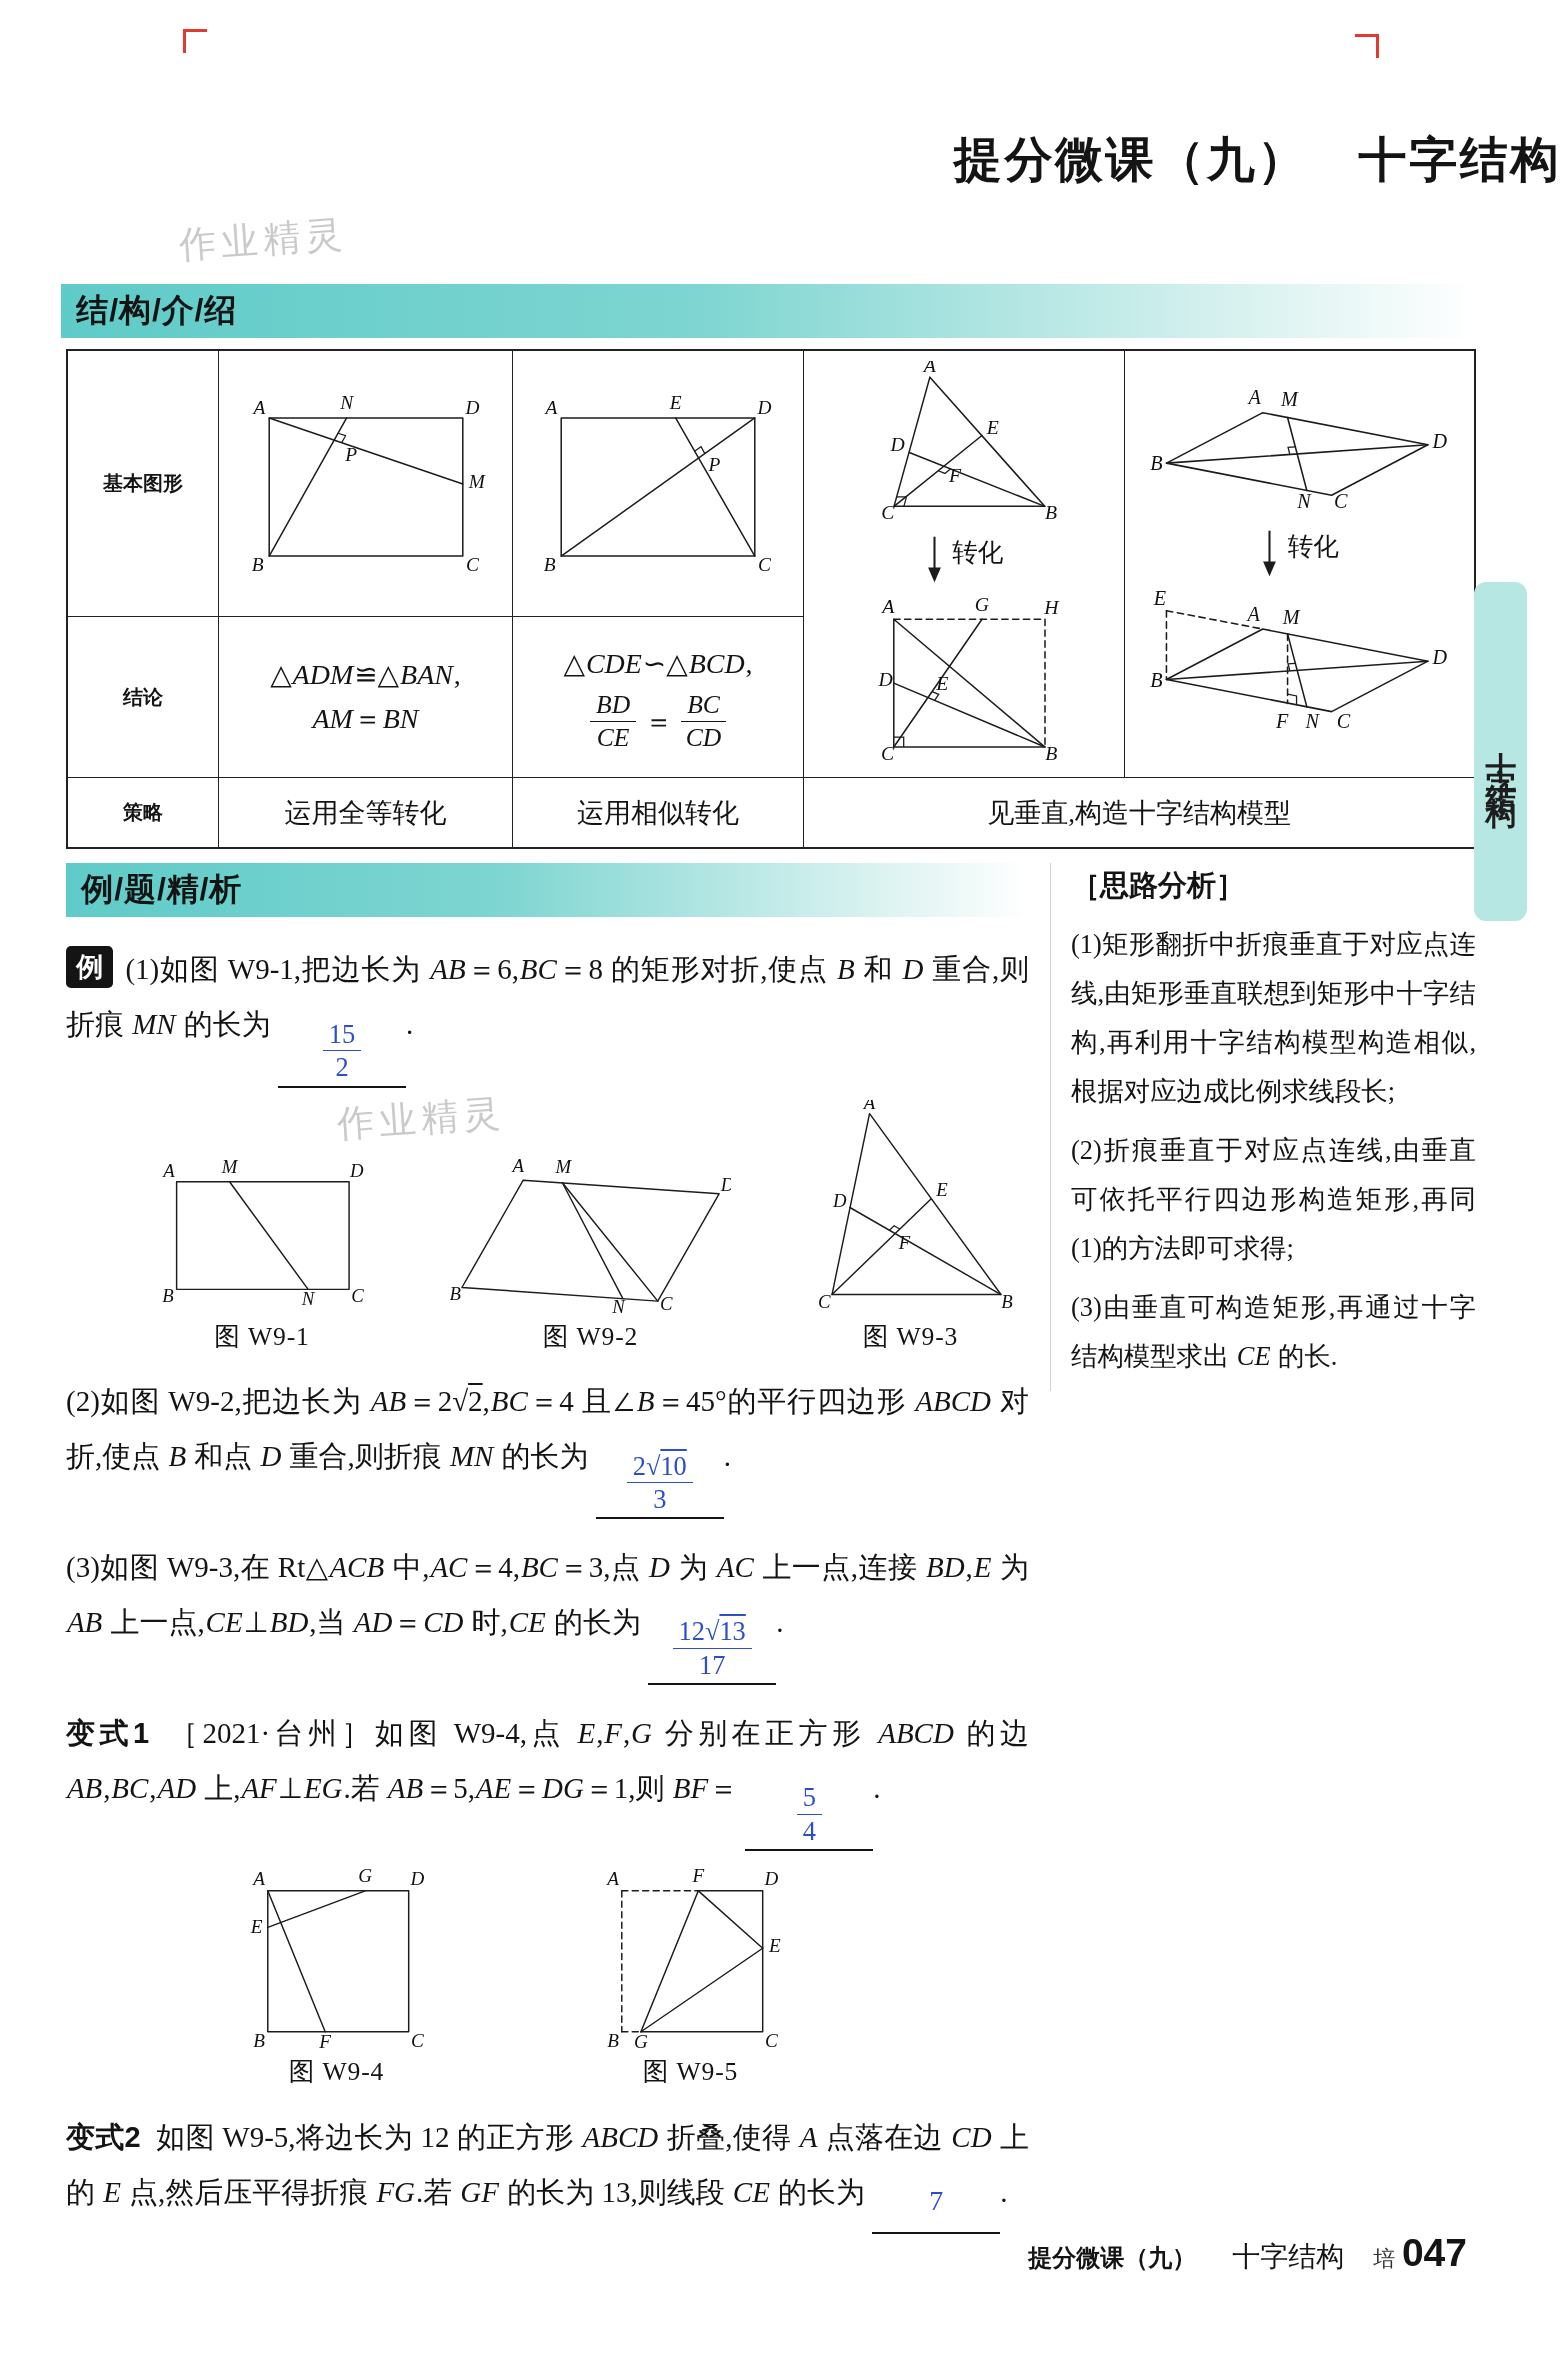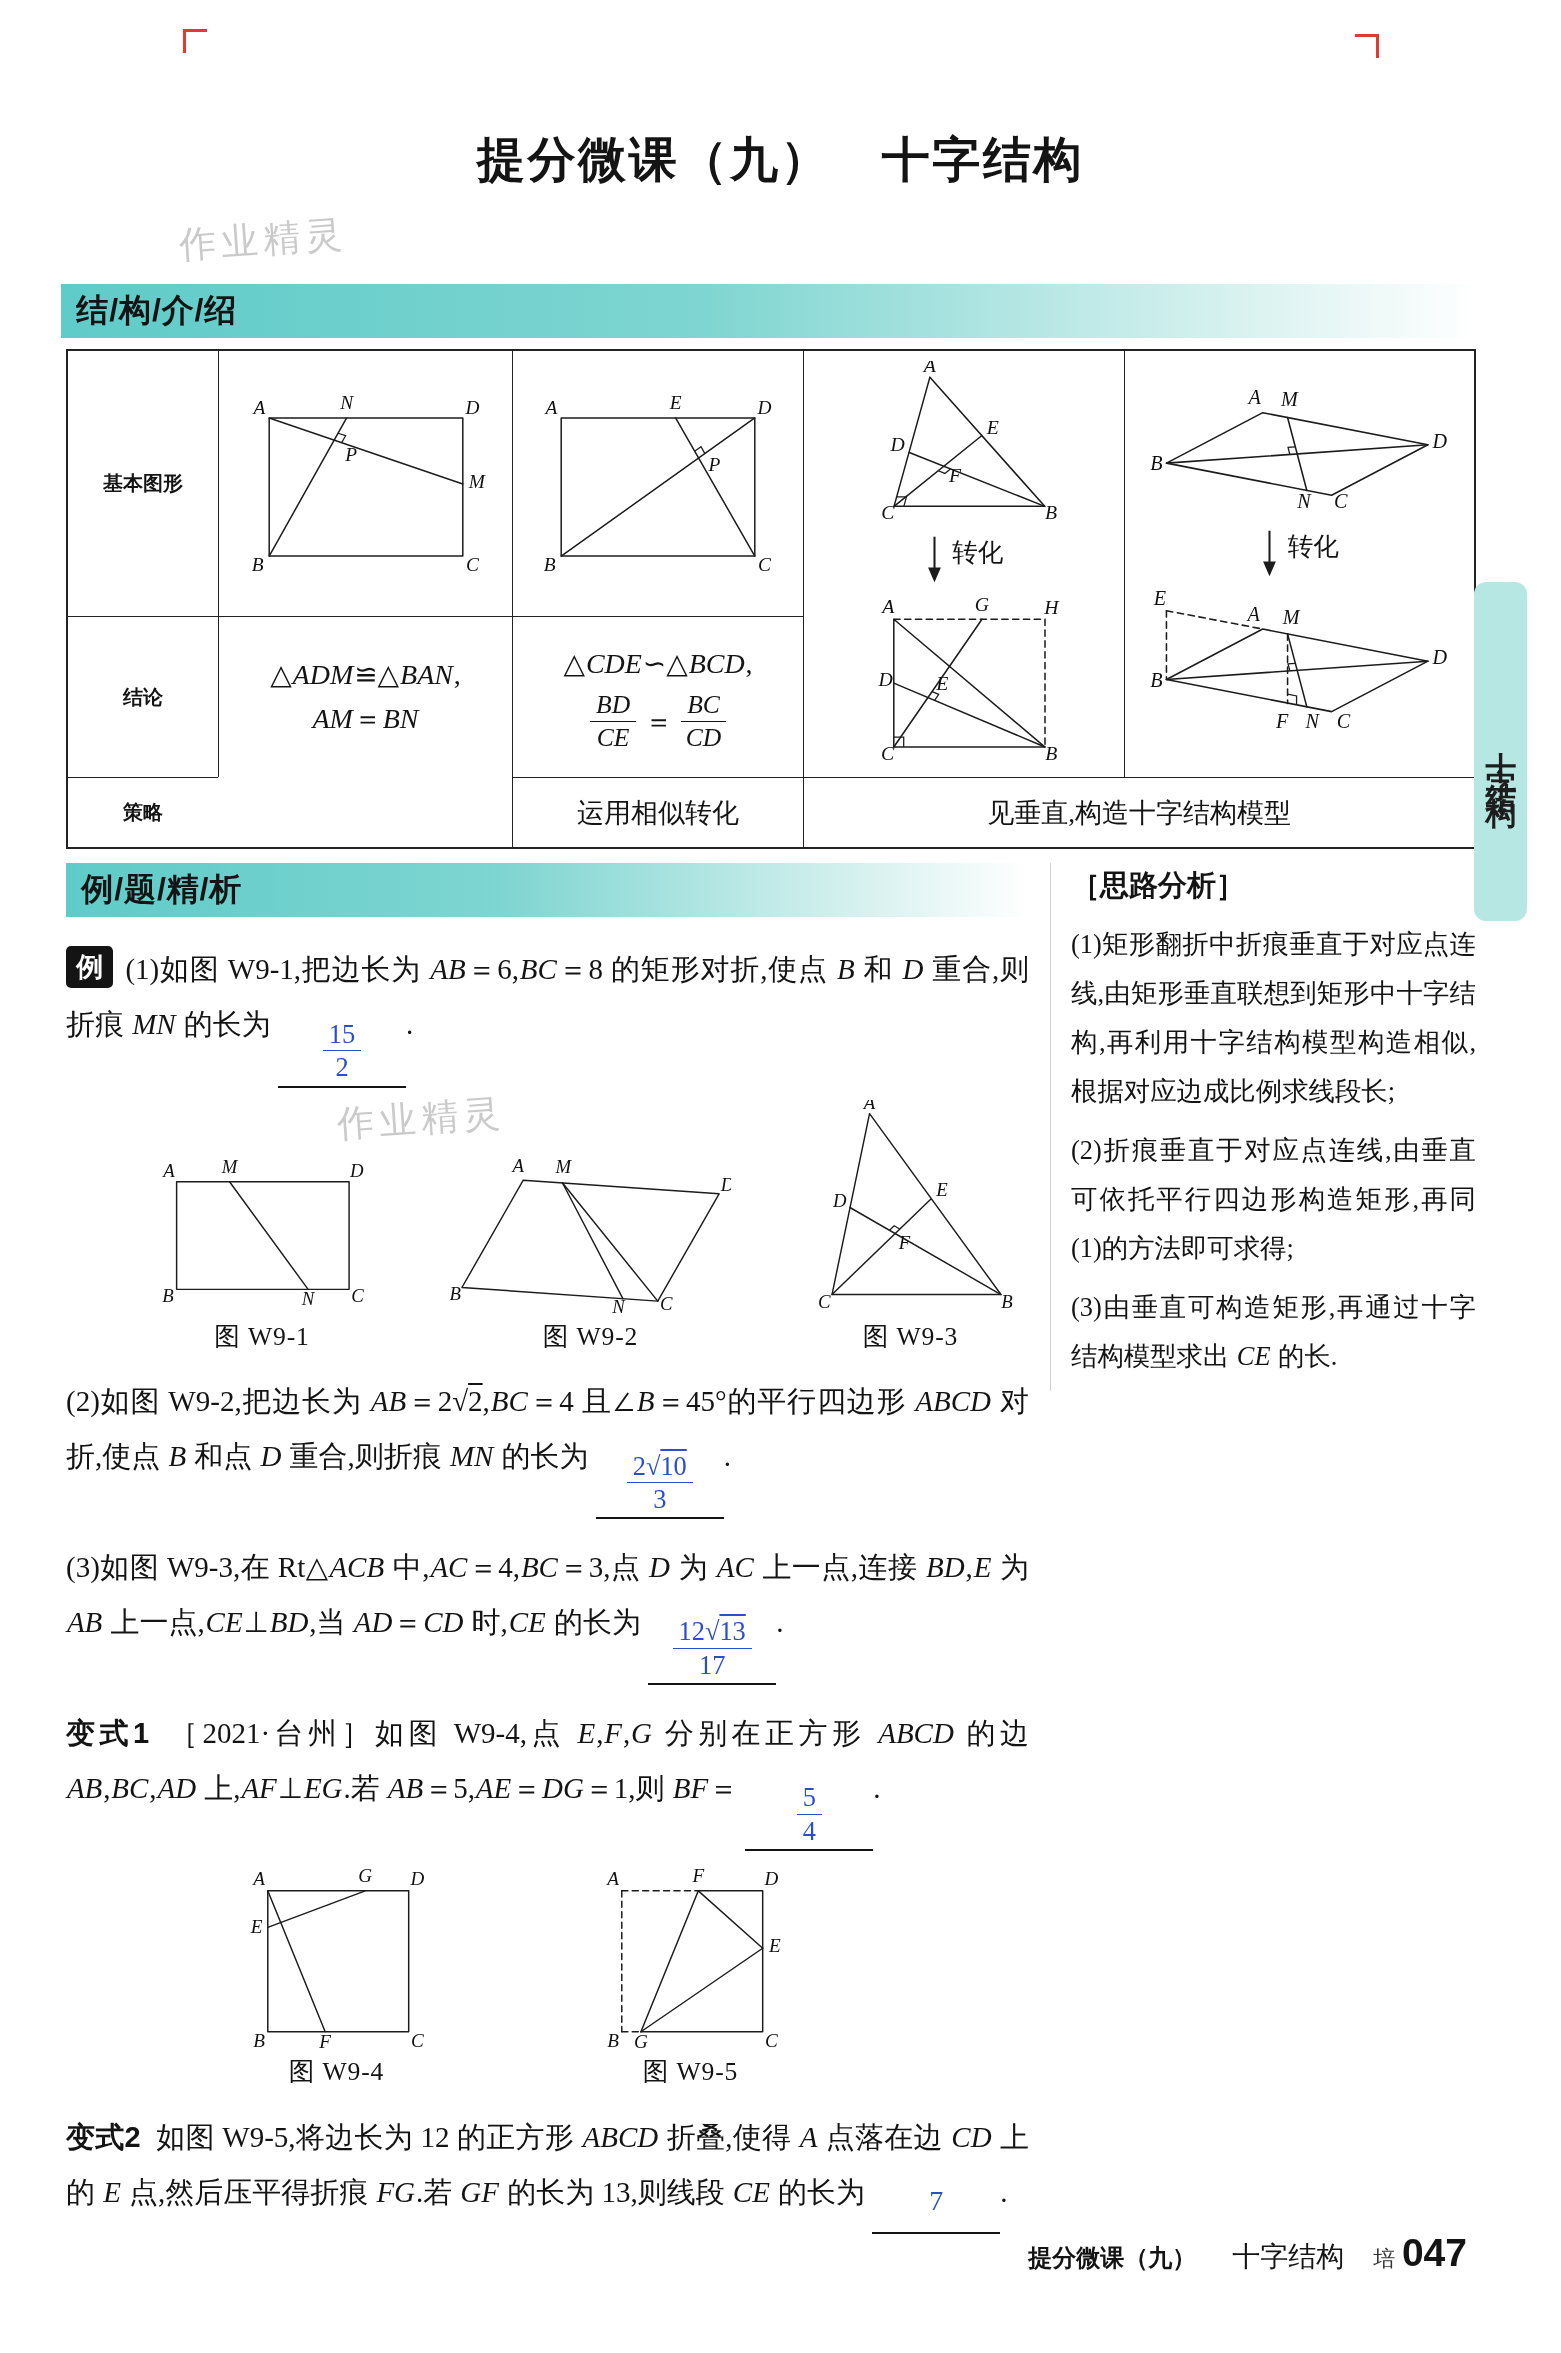--- a/index.html
+++ b/index.html
@@ -8,21 +8,21 @@
   *{margin:0;padding:0;box-sizing:border-box}
   html,body{background:#f2f2f2}
   .page{position:relative;width:1561px;height:2354px;margin:0 auto;background:#fff;
         font-family:"Liberation Serif",serif;color:#141414;overflow:hidden}
 
   
   .corner{position:absolute;width:24px;height:24px}
   .corner.tl{left:183px;top:29px;border-left:3.4px solid var(--mark_red);border-top:3.4px solid var(--mark_red)}
   .corner.tr{right:182px;top:34px;border-right:3.4px solid var(--mark_red);border-top:3.4px solid var(--mark_red)}
 
-  .title{margin-top:128px;text-align:center;font-size:48px;font-weight:bold;
+  .title{margin-top:128px;text-align:right;font-size:48px;font-weight:bold;
          font-family:"Liberation Sans",sans-serif;letter-spacing:2.6px}
 
   .secbar{height:54px;margin:0 85px 0 61px;display:flex;align-items:center;padding-left:15.3px;
           font-family:"Liberation Sans",sans-serif;font-weight:bold;font-size:32px;letter-spacing:0.9px;
           background:linear-gradient(90deg,#5fcbc8 0%,var(--accent) 45%,#dcf3f1 85%,#ffffff 100%)}
   .secbar.first{margin-top:92px}
 
   
   .tbl{margin:11px 85px 0 66px;display:grid;
        grid-template-columns:150px 294px 291px 321px 1fr;
@@ -250,20 +250,21 @@
         </span>
         <span>＝</span>
         <span class="frac mathfrac">
           <span class="num">BC</span>
           <span class="den">CD</span>
         </span>
       </span>
     </div>
 
     <div class="cell a-l3 no-l lab">策略</div>
+    <div class="cell a-s1 strat">运用全等转化</div>
     <div class="cell a-s2 strat">运用相似转化</div>
     <div class="cell a-s3 strat">见垂直,构造十字结构模型</div>
   </div>
 
   <div class="cols">
 
     <div class="main">
 
       <div class="secbar">
         <span>例/题/精/析</span>

